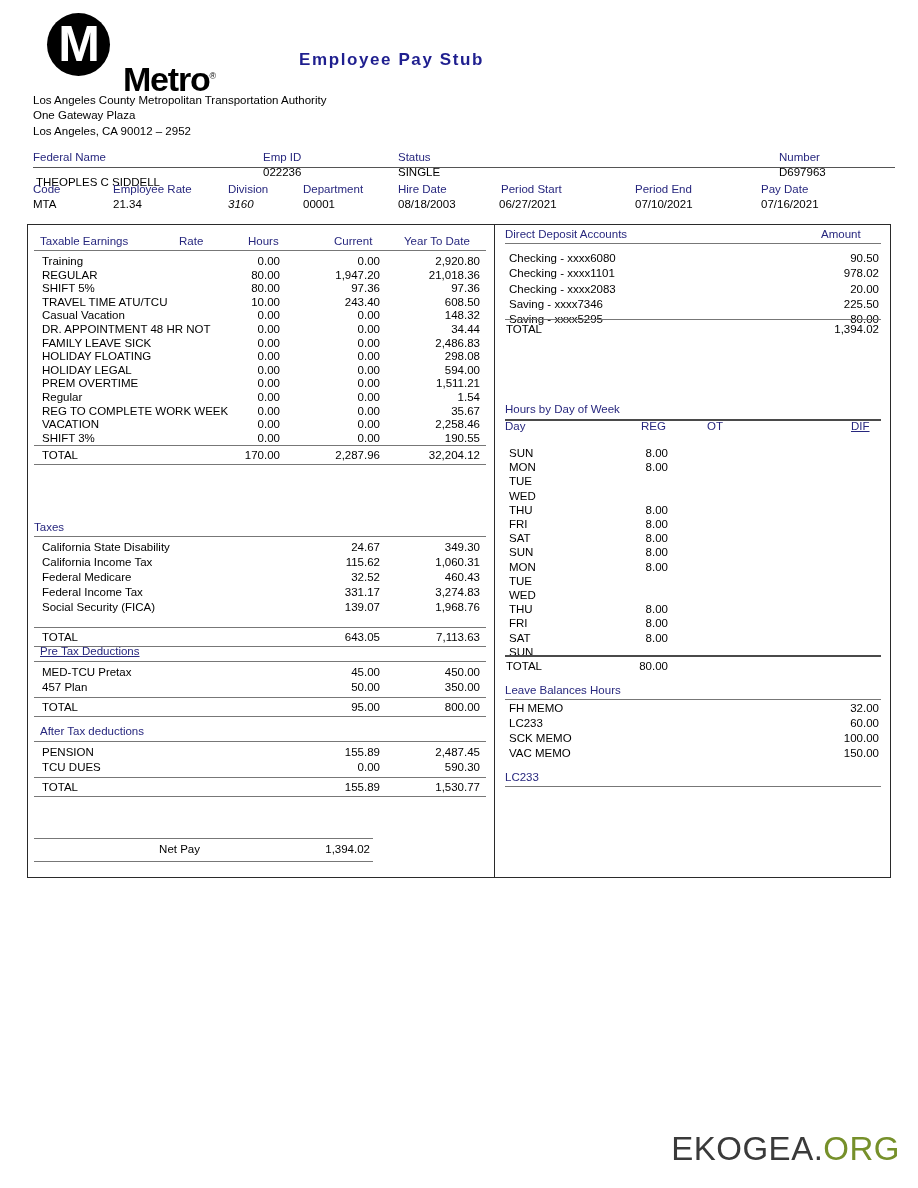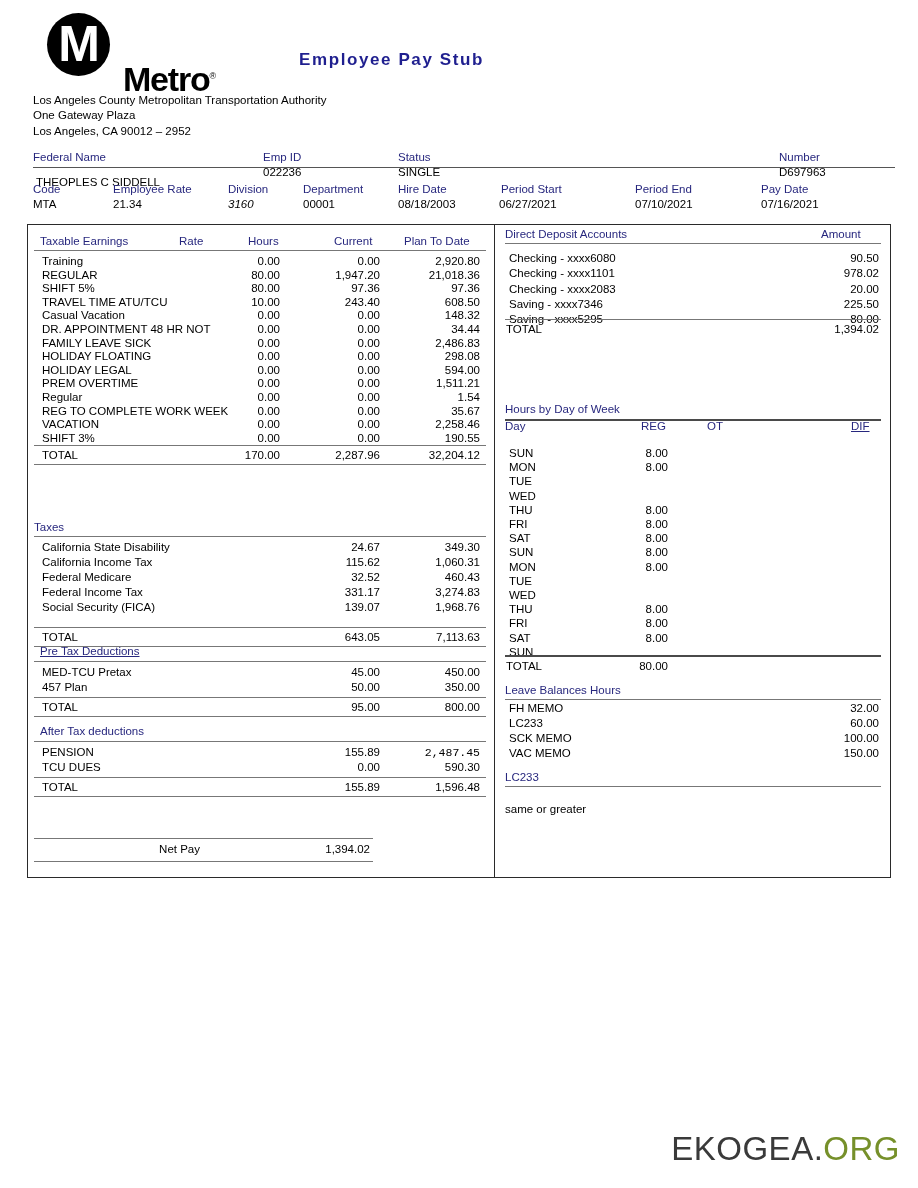--- a/index.html
+++ b/index.html
@@ -210,21 +210,21 @@
 
   <div class="frame">
     <div class="vdiv"></div>
 
     <div class="col-left">
 
       <div class="sec" style="left:12px; top:10px;">Taxable Earnings</div>
       <div class="sec" style="left:151px; top:10px;">Rate</div>
       <div class="sec" style="left:220px; top:10px;">Hours</div>
       <div class="sec" style="left:306px; top:10px;">Current</div>
-      <div class="sec" style="left:376px; top:10px;">Plan To Date</div>
+      <div class="sec" style="left:376px; top:10px;">Year To Date</div>
       <div class="sec-rule" style="left:6px; top:25px; width:452px;"></div>
 
       <div id="earnings-rows">
           <div class="row" style="left: 0px; top: 30px;">
             <span class="cell l" style="left: 14px;">Training</span>
             <span class="cell r" style="left: 100px; width: 100px;"></span>
             <span class="cell r" style="left: 180px; width: 72px;">0.00</span>
             <span class="cell r" style="left: 262px; width: 90px;">0.00</span>
             <span class="cell r" style="left: 352px; width: 100px;">2,920.80</span>
           </div>
@@ -394,34 +394,34 @@
           </div>
         </div>
       <div class="sec-rule" style="left:6px; top:491px; width:452px;"></div>
 
       <div class="sec" style="left:12px; top:500px;">After Tax deductions</div>
       <div class="sec-rule" style="left:6px; top:516px; width:452px;"></div>
       <div id="aftertax-rows">
           <div class="row" style="left: 0px; top: 521px;">
             <span class="cell l" style="left: 14px;">PENSION</span>
             <span class="cell r" style="left: 262px; width: 90px;">155.89</span>
-            <span class="cell r" style="left: 352px; width: 100px; font-family: Liberation Mono, monospace;">2,487.45</span>
+            <span class="cell r" style="left: 352px; width: 100px;">2,487.45</span>
           </div>
           <div class="row" style="left: 0px; top: 536px;">
             <span class="cell l" style="left: 14px;">TCU DUES</span>
             <span class="cell r" style="left: 262px; width: 90px;">0.00</span>
             <span class="cell r" style="left: 352px; width: 100px;">590.30</span>
           </div>
         </div>
       <div class="sec-rule" style="left:6px; top:552px; width:452px;"></div>
       <div id="aftertax-total">
           <div class="row" style="left: 0px; top: 556px;">
             <span class="cell l" style="left: 14px;">TOTAL</span>
             <span class="cell r" style="left: 262px; width: 90px;">155.89</span>
-            <span class="cell r" style="left: 352px; width: 100px;">1,596.48</span>
+            <span class="cell r" style="left: 352px; width: 100px;">1,530.77</span>
           </div>
         </div>
       <div class="sec-rule" style="left:6px; top:571px; width:452px;"></div>
 
       <div class="sec-rule" style="left:6px; top:613px; width:339px;"></div>
       <div class="row" style="left:0; top:618px; width:345px;">
         <span class="cell r" style="left:60px; width:112px;">Net Pay</span>
         <span class="cell r" style="left:230px; width:112px;">1,394.02</span>
       </div>
       <div class="sec-rule" style="left:6px; top:636px; width:339px;"></div>
@@ -585,21 +585,18 @@
             <span class="cell r" style="left: 276px; width: 108px;">100.00</span>
           </div>
           <div class="row" style="left: 0px; top: 522px;">
             <span class="cell l" style="left: 14px;">VAC MEMO</span>
             <span class="cell r" style="left: 276px; width: 108px;">150.00</span>
           </div>
         </div>
 
       <div class="sec" style="left:10px; top:546px;">LC233</div>
       <div class="sec-rule" style="left:10px; top:561px; width:376px;"></div>
-      <div class="row" style="left:10px; top:578px; width:376px;">
-        <span class="cell l" style="left:0;">same or greater</span>
-      </div>
     </div>
   </div>
 
   <div class="watermark"><span class="wm-a">EKOGEA.</span><span class="wm-b">ORG</span></div>
 
 </div>
 
 </body></html>

